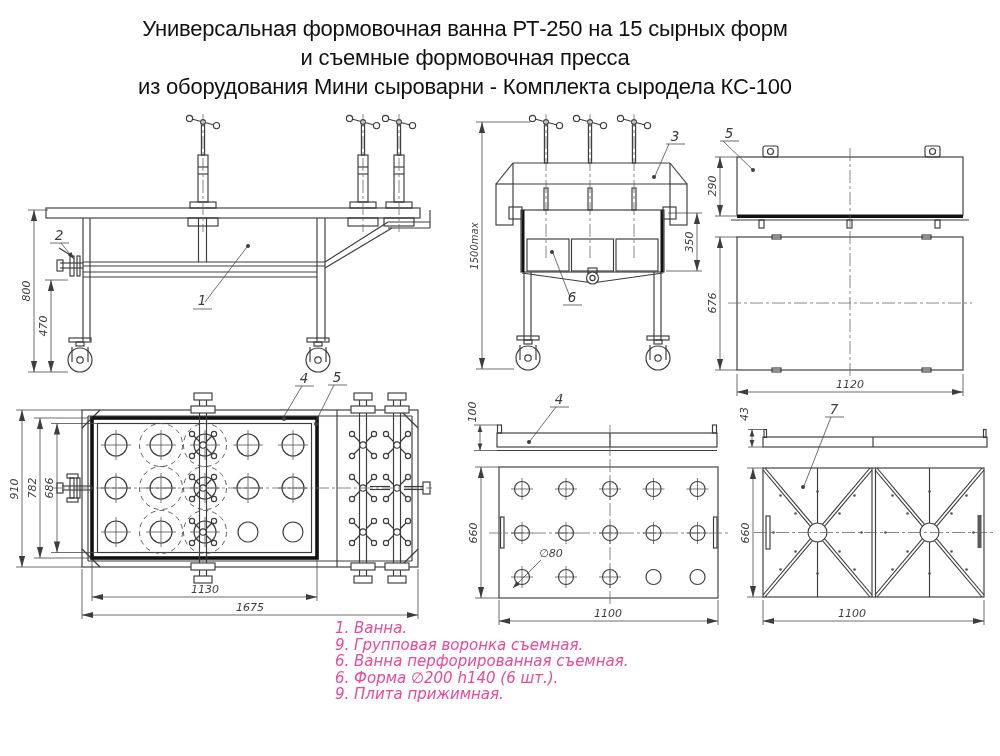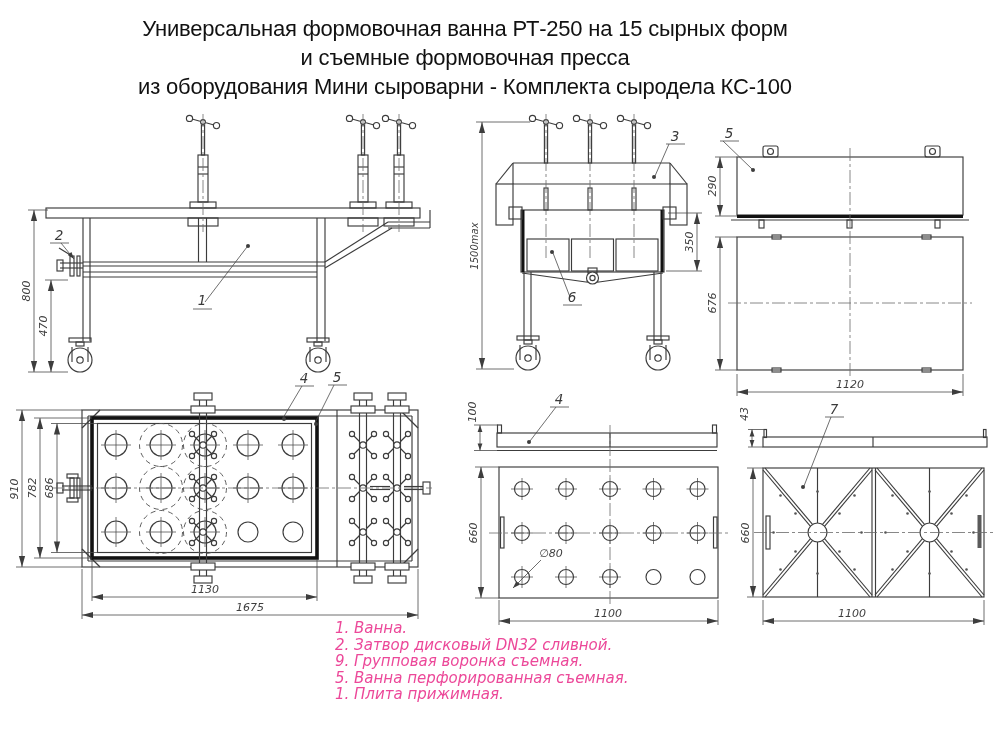--- a/index.html
+++ b/index.html
@@ -498,19 +498,19 @@
 
       <line x1="825" y1="417" x2="844" y2="417" class="dim"></line>
       <line x1="831" y1="417" x2="804" y2="486" class="dim"></line>
       <circle cx="803" cy="487" r="2" fill="#3d3d3d"></circle>
       <text class="callout" x="834" y="414">7</text>
     </g>
   </svg>
 
   <div class="legend">
     <div>1. Ванна.</div>
-    <div>2. Затвор дисковый DN32 сливной.</div>
     <div>9. Групповая воронка съемная.</div>
-    <div>5. Ванна перфорированная съемная.</div>
-    <div>1. Плита прижимная.</div>
+    <div>6. Ванна перфорированная съемная.</div>
+    <div>6. Форма  ∅200 h140 (6 шт.).</div>
+    <div>9. Плита прижимная.</div>
   </div>
 
 </div>
 
 </body></html>

